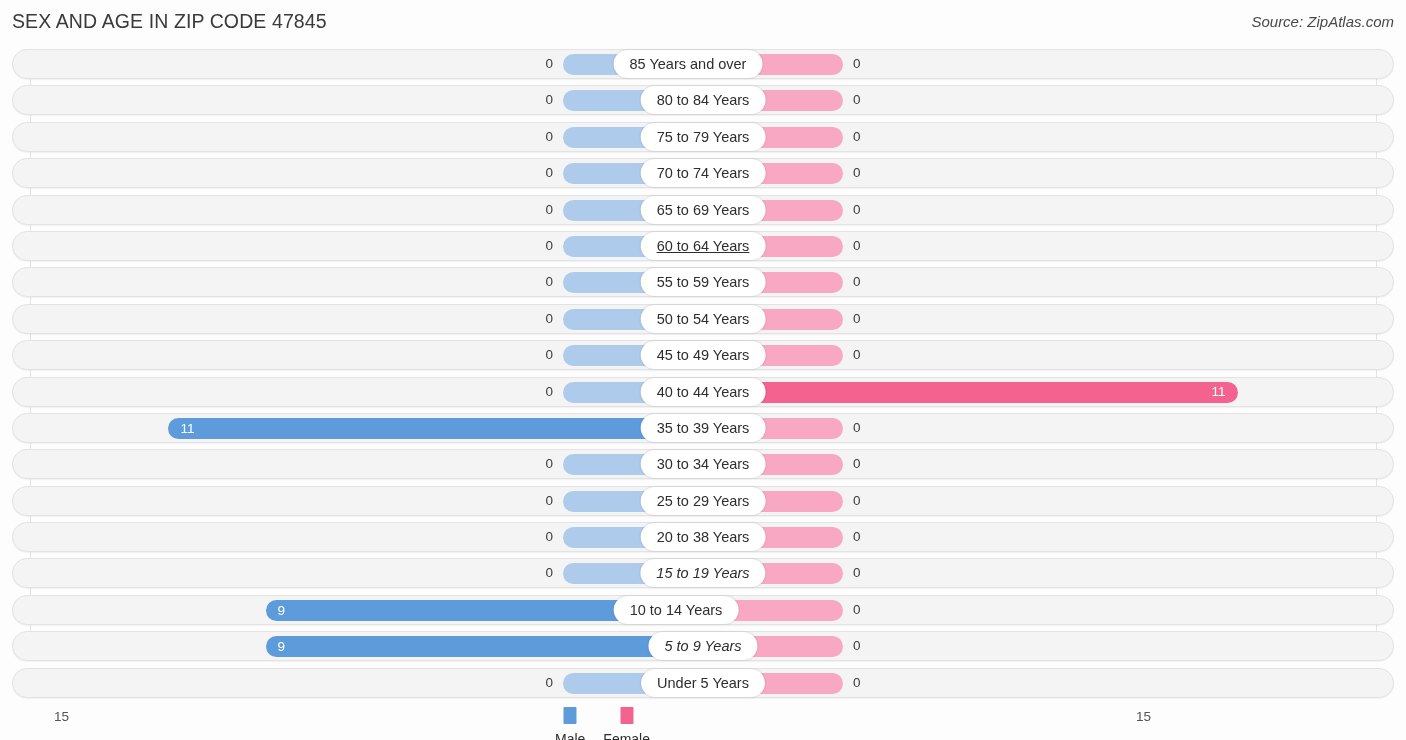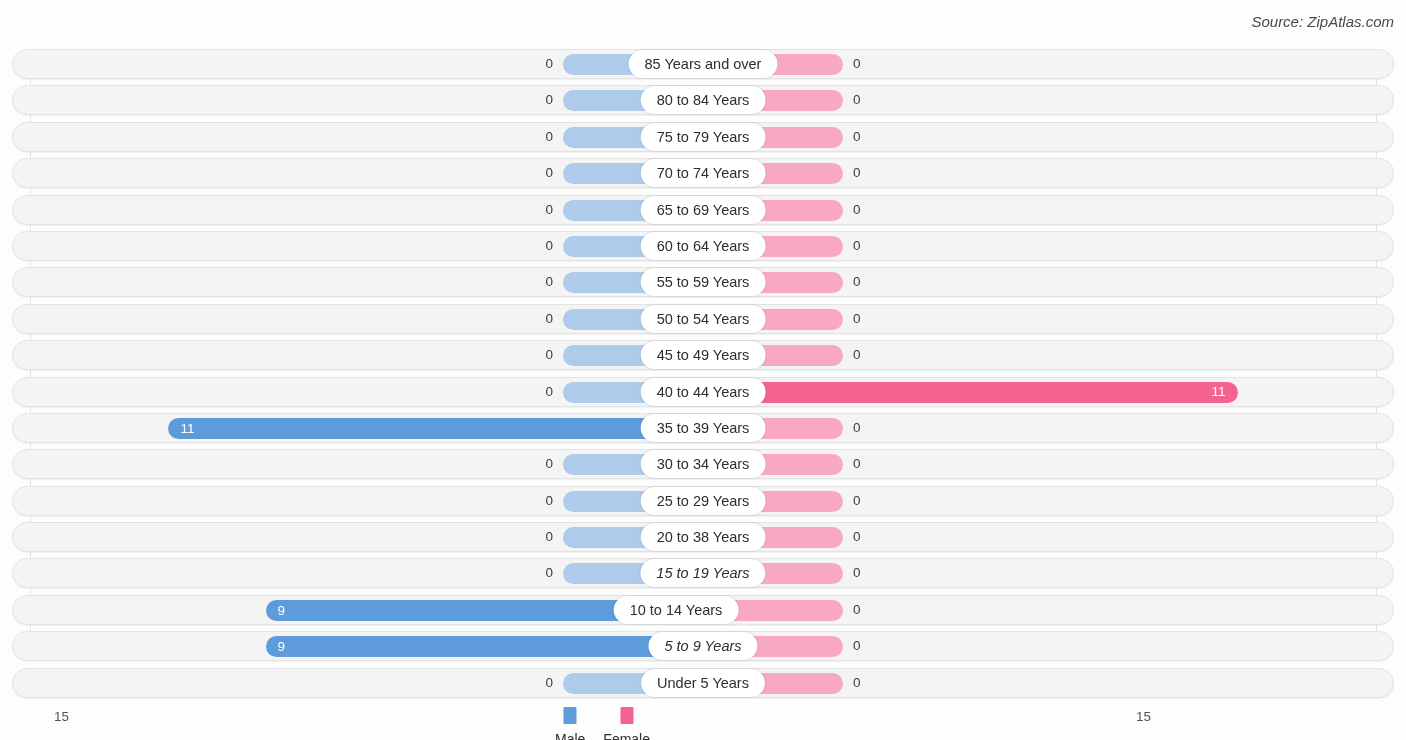--- a/index.html
+++ b/index.html
@@ -143,36 +143,37 @@
   .legend-item { display: flex; align-items: center; gap: 7px; flex-direction: column; }
   .legend-swatch { width: 13px; height: 17px; border-radius: 1px; }
   .legend-text { font-size: 14px; color: #2e2e2e; }
 </style>
 </head>
 <body>
 
 <div id="page">
 
   <div id="header">
+    <div id="chart-title">SEX AND AGE IN ZIP CODE 47845</div>
     <div id="source-label">Source: ZipAtlas.com</div>
   </div>
 
   <div id="plot">
     <div id="gridlines">
       <div class="gridline" style="left:30px"></div>
       <div class="gridline" style="left:1376px"></div>
     </div>
     <div id="rows-container">
         <div class="row">
           <div class="track"></div>
           <div class="bar male zero" style="left: 563px; width: 140px; background: rgb(174, 203, 235);"></div>
           <div class="outside-value left" style="left: 513px; width: 40px;">0</div>
           <div class="bar female zero" style="left: 703px; width: 140px; background: rgb(249, 168, 196);"></div>
           <div class="outside-value right" style="left: 853px; width: 40px;">0</div>
-          <div class="center-label" style="left: 703px;">85 Years and over</div>
+          <div class="center-label" style="left: 688px;">85 Years and over</div>
         </div>
         <div class="row">
           <div class="track"></div>
           <div class="bar male zero" style="left: 563px; width: 140px; background: rgb(174, 203, 235);"></div>
           <div class="outside-value left" style="left: 513px; width: 40px;">0</div>
           <div class="bar female zero" style="left: 703px; width: 140px; background: rgb(249, 168, 196);"></div>
           <div class="outside-value right" style="left: 853px; width: 40px;">0</div>
           <div class="center-label" style="left: 703px;">80 to 84 Years</div>
         </div>
         <div class="row">
@@ -198,21 +199,21 @@
           <div class="bar female zero" style="left: 703px; width: 140px; background: rgb(249, 168, 196);"></div>
           <div class="outside-value right" style="left: 853px; width: 40px;">0</div>
           <div class="center-label" style="left: 703px;">65 to 69 Years</div>
         </div>
         <div class="row">
           <div class="track"></div>
           <div class="bar male zero" style="left: 563px; width: 140px; background: rgb(174, 203, 235);"></div>
           <div class="outside-value left" style="left: 513px; width: 40px;">0</div>
           <div class="bar female zero" style="left: 703px; width: 140px; background: rgb(249, 168, 196);"></div>
           <div class="outside-value right" style="left: 853px; width: 40px;">0</div>
-          <div class="center-label" style="left: 703px;">60 to 64 Years</div>
+          <div class="center-label" style="left: 703px; text-decoration: underline;">60 to 64 Years</div>
         </div>
         <div class="row">
           <div class="track"></div>
           <div class="bar male zero" style="left: 563px; width: 140px; background: rgb(174, 203, 235);"></div>
           <div class="outside-value left" style="left: 513px; width: 40px;">0</div>
           <div class="bar female zero" style="left: 703px; width: 140px; background: rgb(249, 168, 196);"></div>
           <div class="outside-value right" style="left: 853px; width: 40px;">0</div>
           <div class="center-label" style="left: 703px;">55 to 59 Years</div>
         </div>
         <div class="row">

